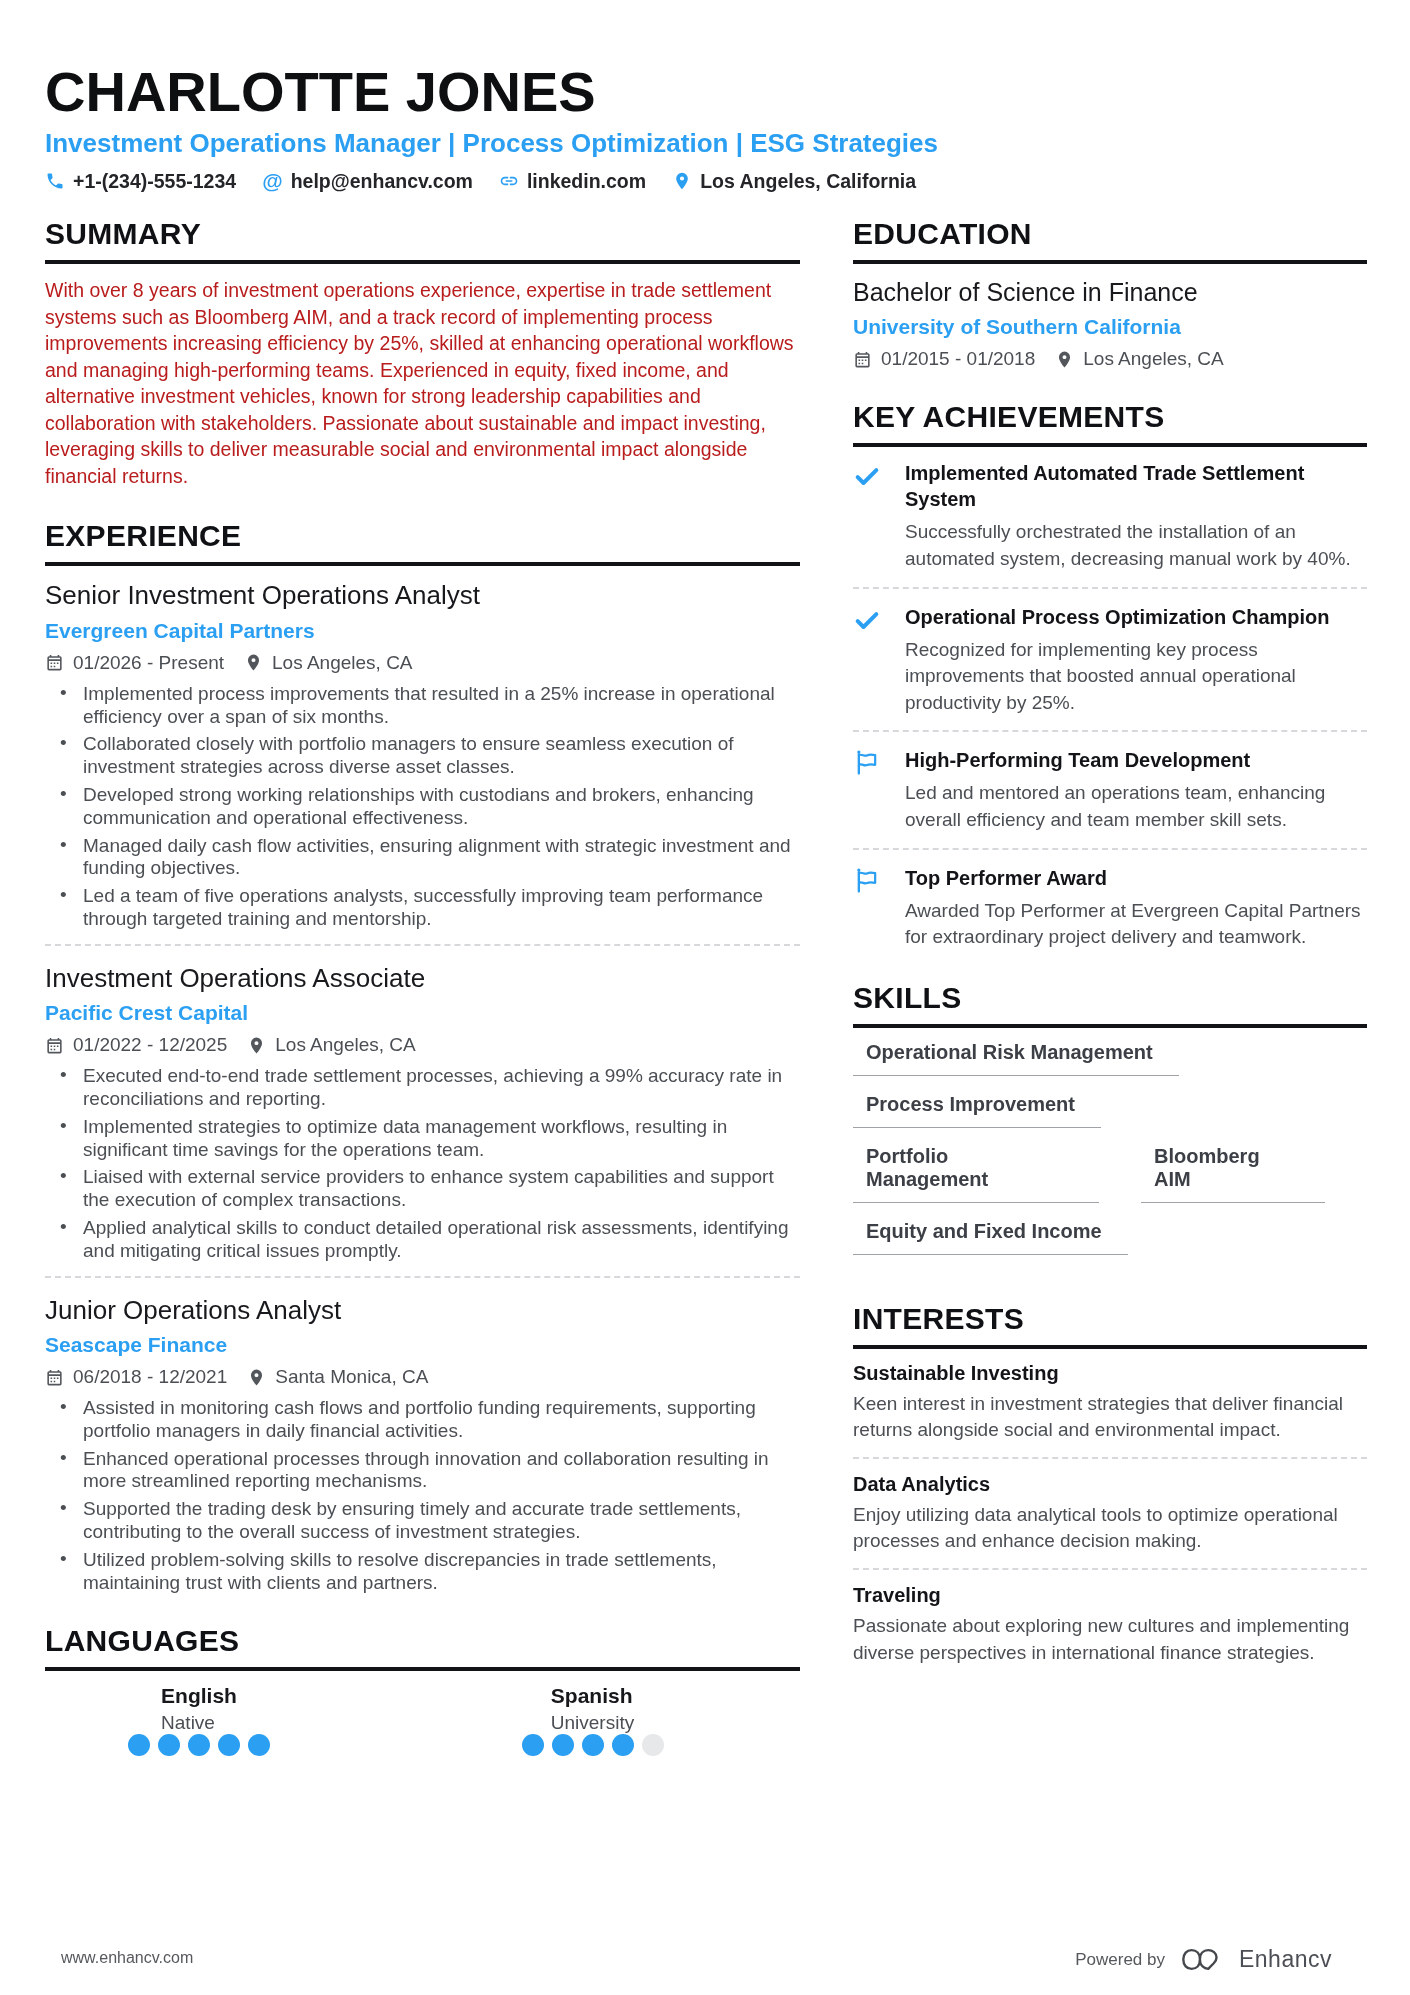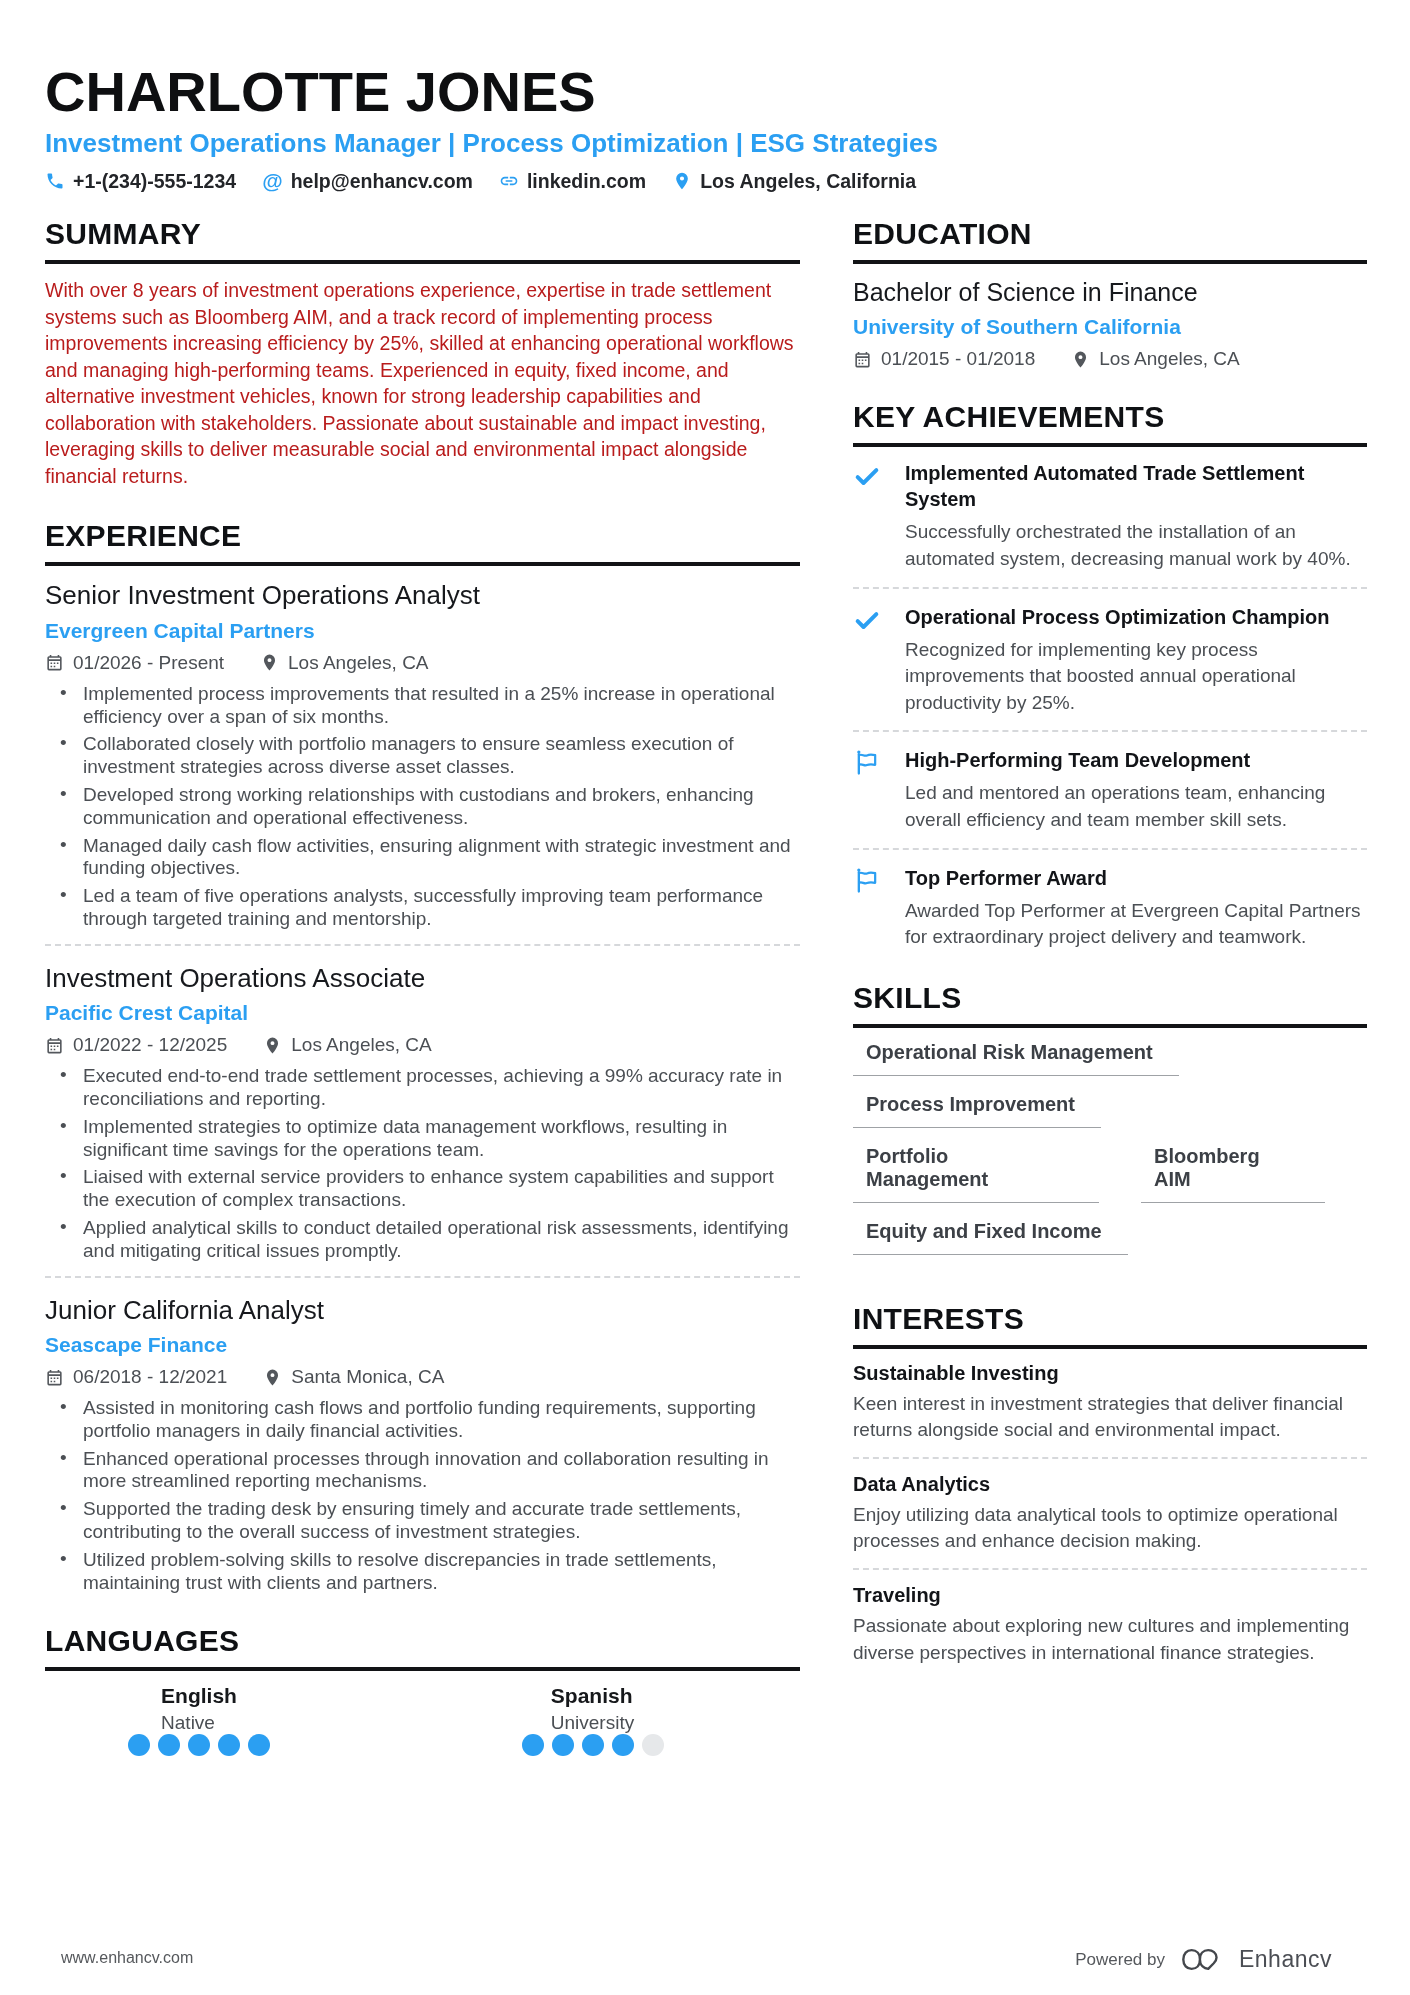--- a/index.html
+++ b/index.html
@@ -33,21 +33,21 @@
     border-bottom:4px solid #121316; padding-bottom:9px; margin-bottom:13px;
   }
 
   .body-text { font-size:19.5px; line-height:1.36; color:#b91c1c; }
 
   
   section.block { margin-top:30px; }
   section.first { margin-top:0; }
   .job-title { font-size:26px; font-weight:400; color:#17191d; line-height:1.25; margin-top:2px; }
   .company { font-size:21px; font-weight:700; color:#2b9ff2; margin-top:7px; }
-  .meta-row { display:flex; align-items:center; gap:36px; margin-top:9px; font-size:19px; color:#4b4f54; }
+  .meta-row { display:flex; align-items:center; gap:20px; margin-top:9px; font-size:19px; color:#4b4f54; }
   .meta-item { display:flex; align-items:center; gap:9px; }
   .meta-item .icn { color:#53575c; display:inline-flex; }
   ul.bullets { list-style:none; margin:9px 0 0 15px; }
   ul.bullets li {
     position:relative; padding-left:23px; font-size:19px; color:#4b4f54; line-height:1.2; margin-bottom:5px;
   }
   ul.bullets li::before {
     content:"•"; position:absolute; left:0; top:-1px; color:#4b4f54; font-size:19px;
   }
   .dashed-sep { border-top:2px dashed #d6d8db; margin:13px 0 16px 0; }
@@ -206,21 +206,21 @@
             <li>Executed end-to-end trade settlement processes, achieving a 99% accuracy rate in reconciliations and reporting.</li>
             <li>Implemented strategies to optimize data management workflows, resulting in significant time savings for the operations team.</li>
             <li>Liaised with external service providers to enhance system capabilities and support the execution of complex transactions.</li>
             <li>Applied analytical skills to conduct detailed operational risk assessments, identifying and mitigating critical issues promptly.</li>
           </ul>
         </article>
 
         <div class="dashed-sep"></div>
 
         <article class="job">
-          <div class="job-title">Junior California Analyst</div>
+          <div class="job-title">Junior Operations Analyst</div>
           <div class="company">Seascape Finance</div>
           <div class="meta-row">
             <span class="meta-item">
               <span class="icn">
                 <svg width="19" height="19" viewBox="0 0 24 24" fill="currentColor">
                     <path d="M19 4h-1V2.5h-2V4H8V2.5H6V4H5a2 2 0 0 0-2 2v14a2 2 0 0 0 2 2h14a2 2 0 0 0 2-2V6a2 2 0 0 0-2-2zm0 16H5V10h14v10zM19 8H5V6h14v2z"></path>
                     <path d="M7 12h2v2H7zM11 12h2v2h-2zM15 12h2v2h-2zM7 16h2v2H7zM11 16h2v2h-2z"></path>
                   </svg>
               </span>
               <span>06/2018 - 12/2021</span>

